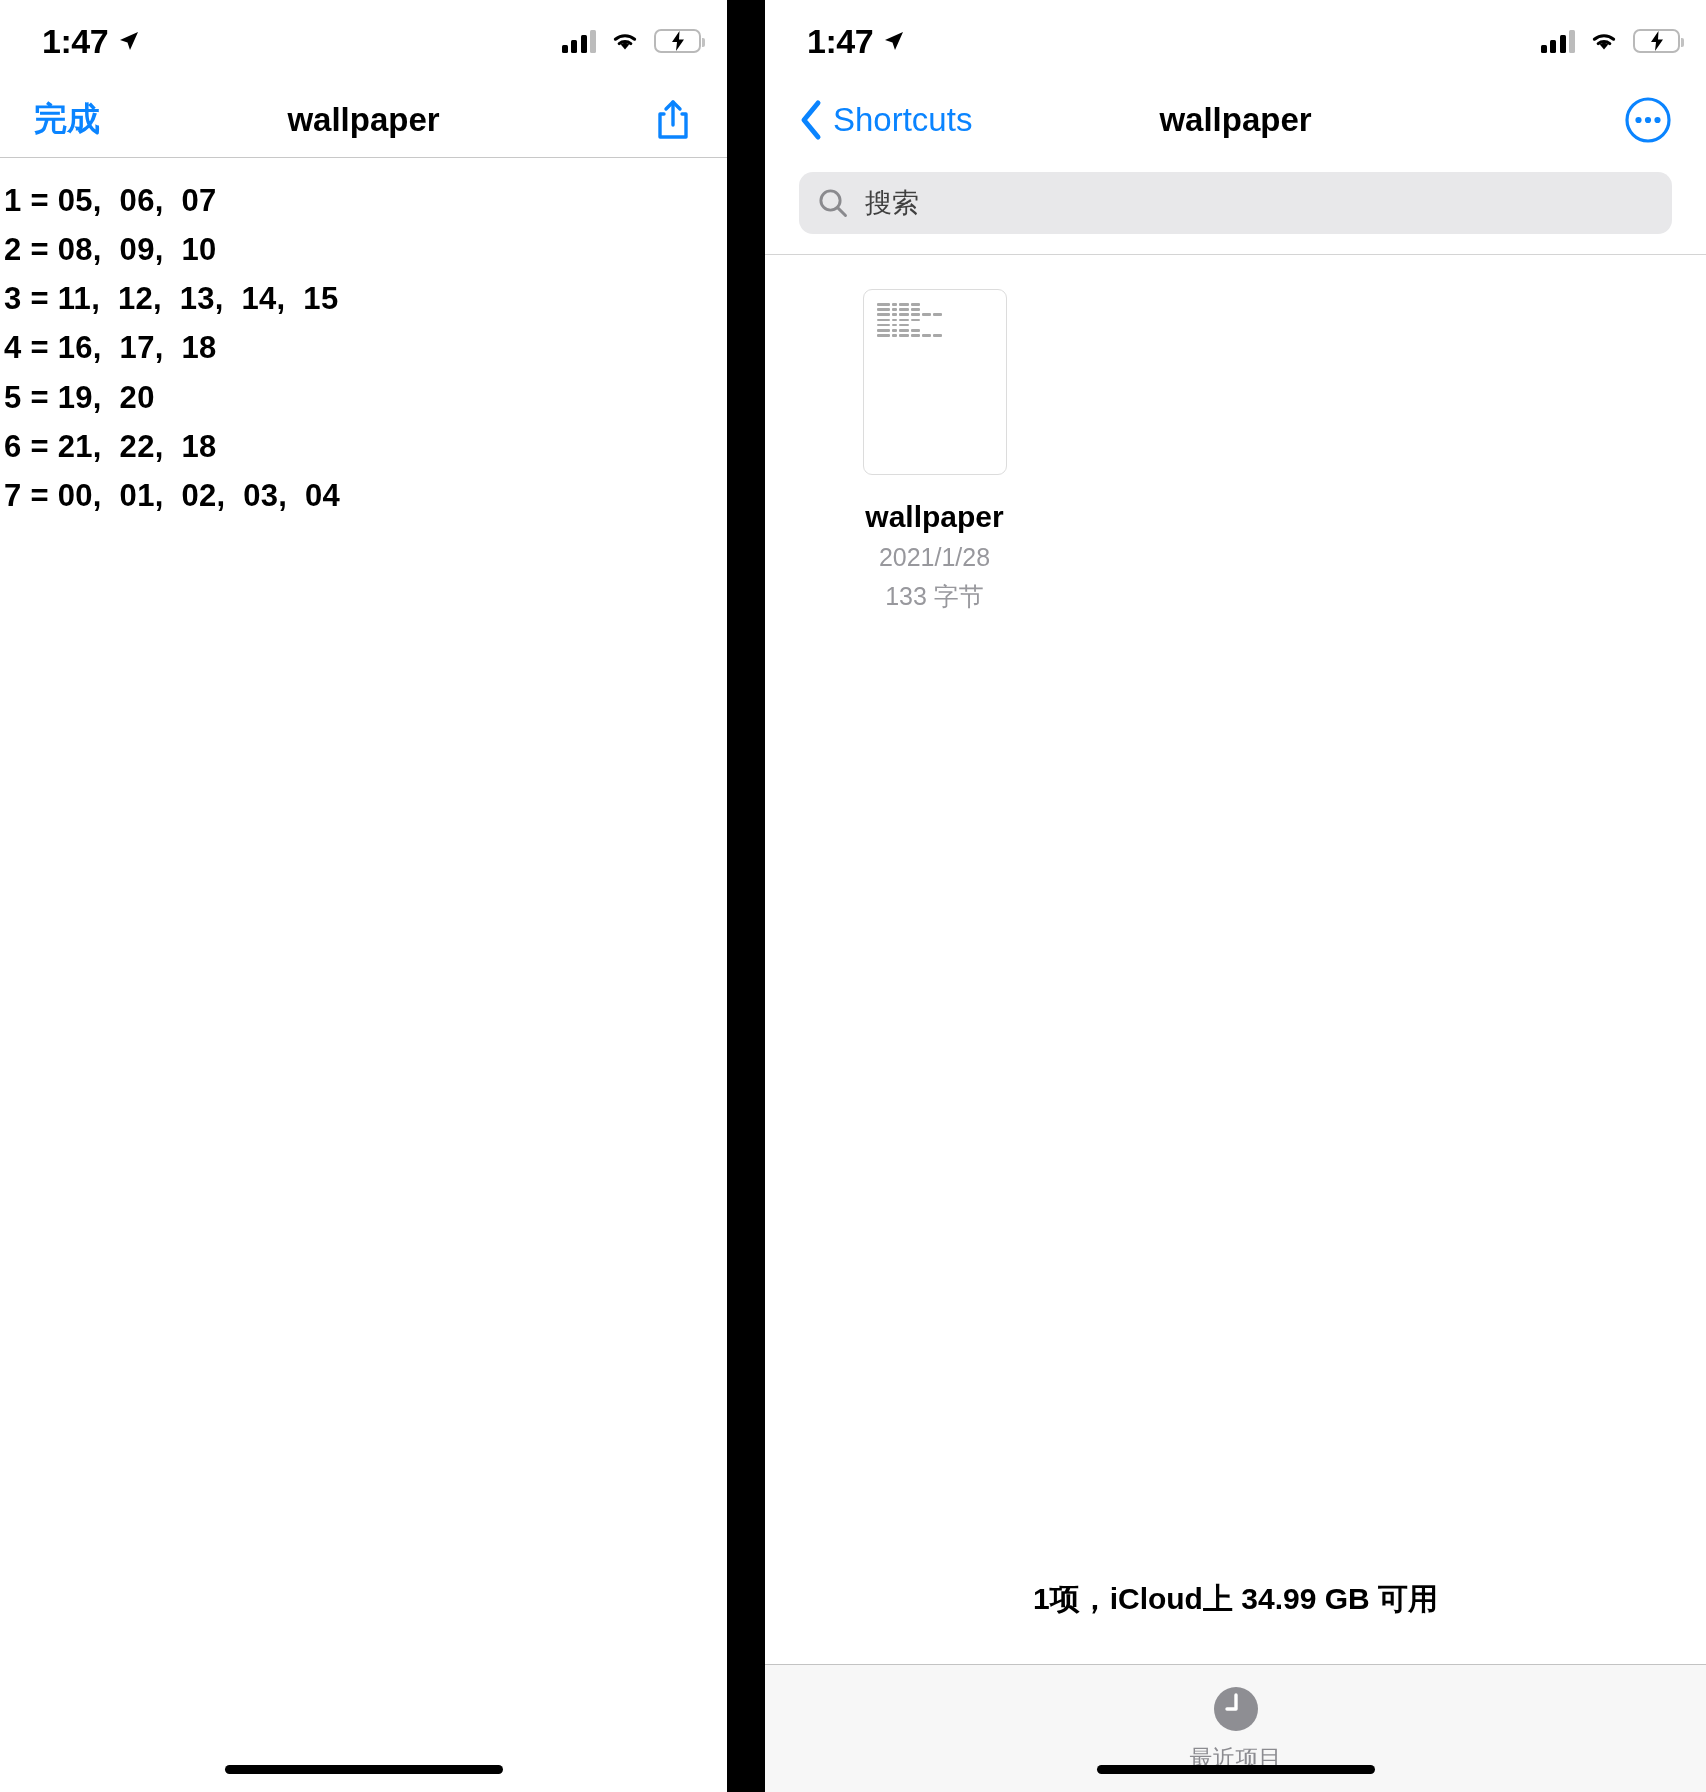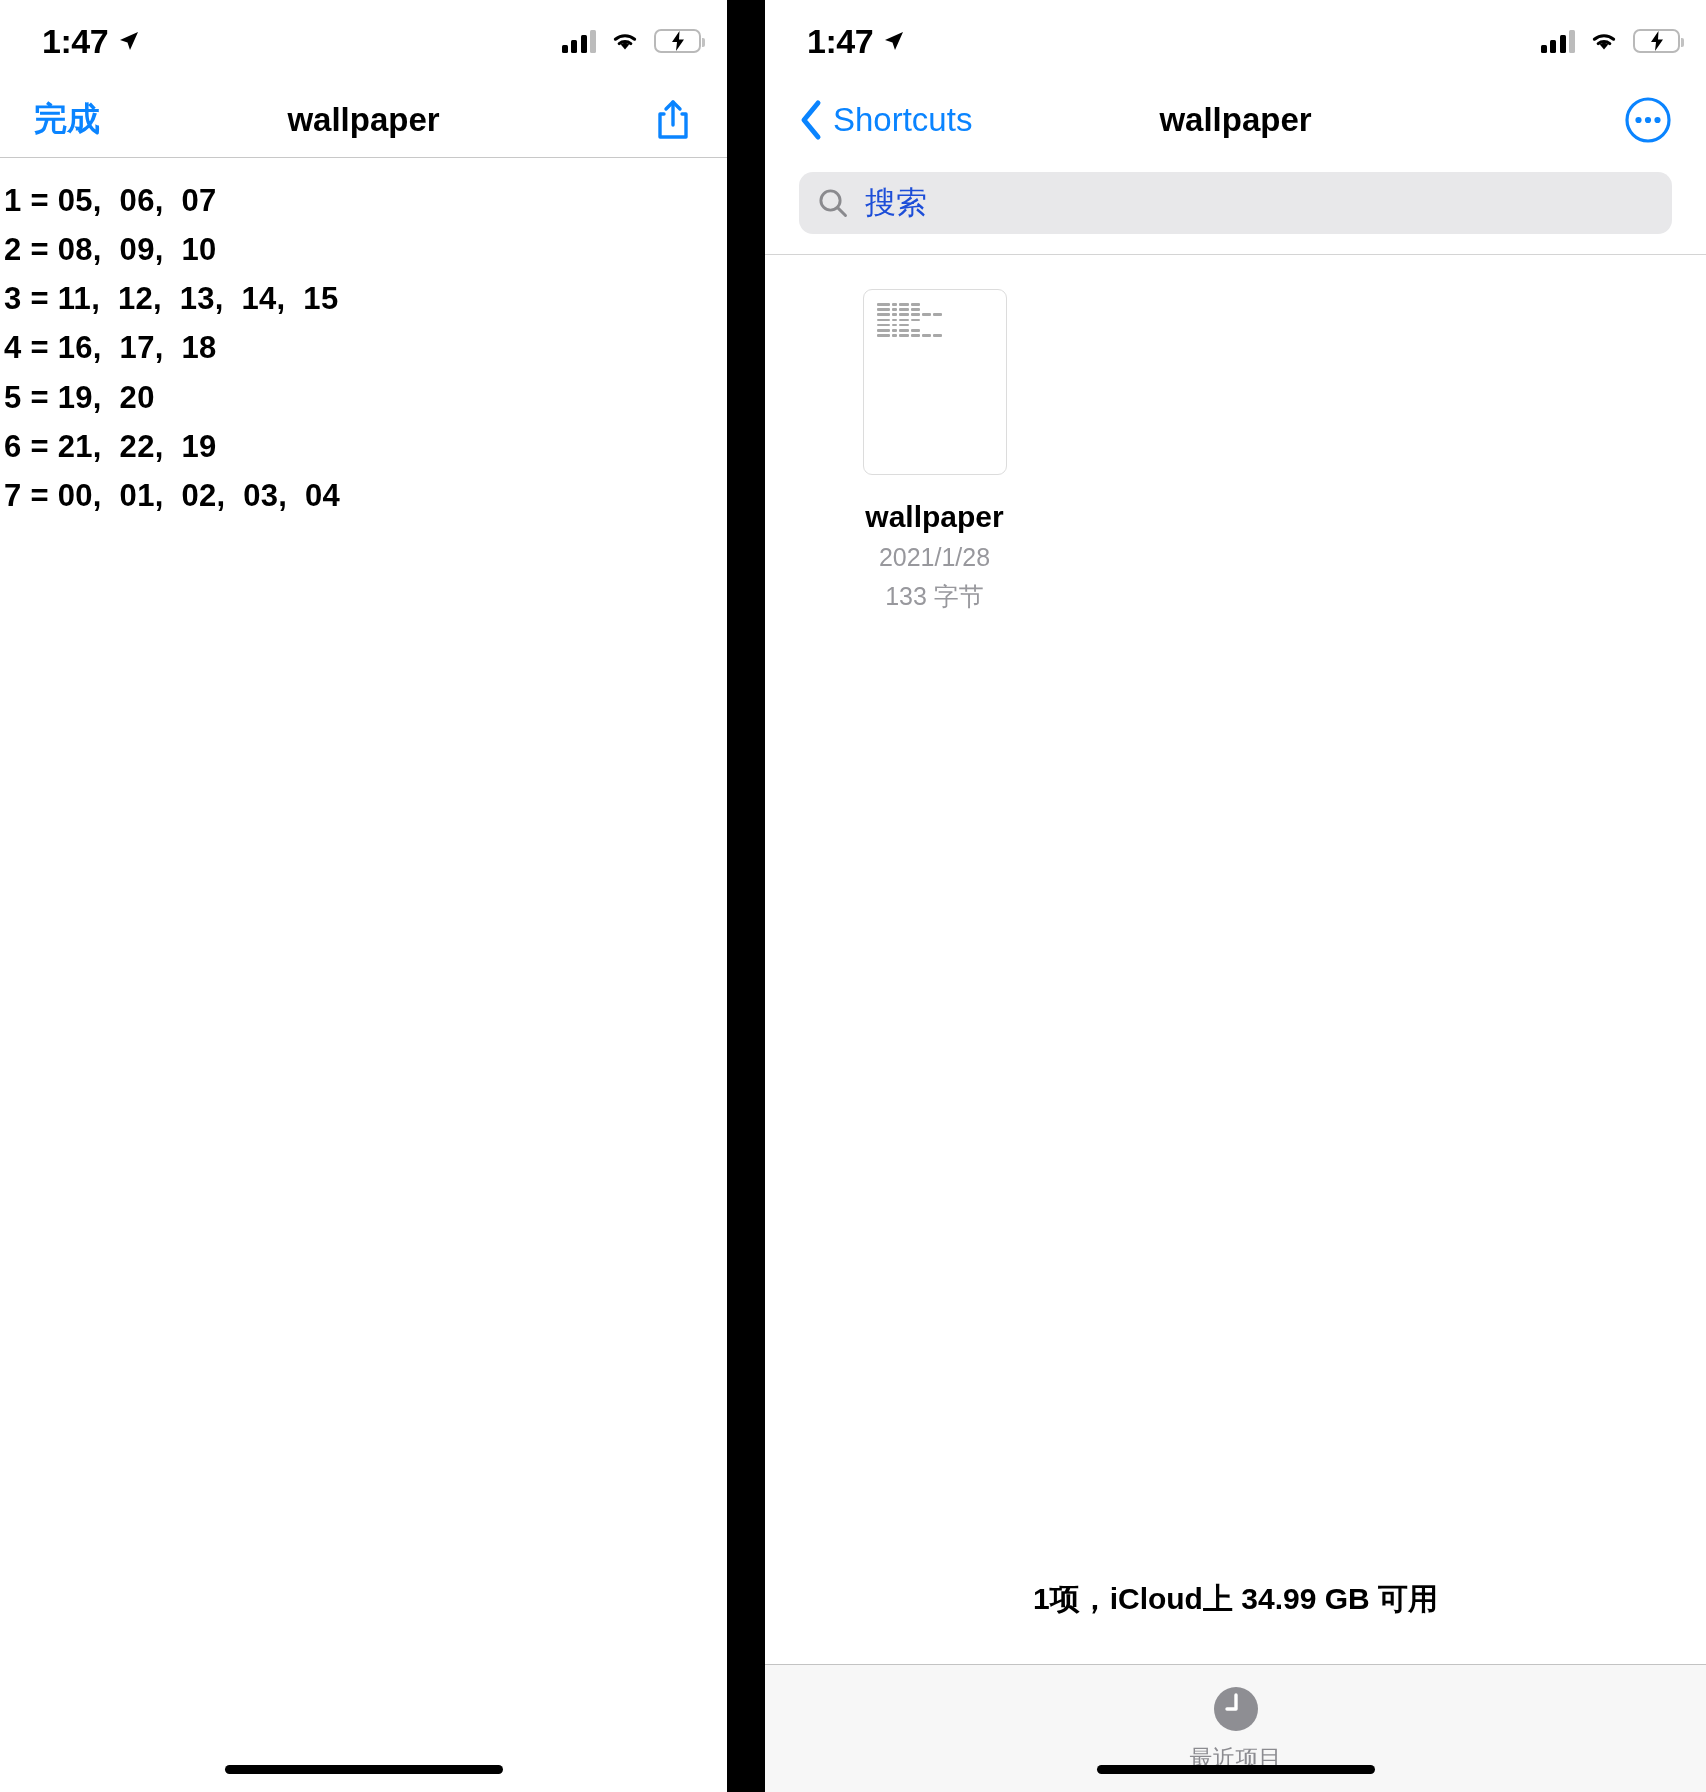--- a/index.html
+++ b/index.html
@@ -78,21 +78,21 @@
     line-height:1.585; white-space:pre; letter-spacing:0.3px;
   }
 
   
   .search-wrap { flex:none; padding:14px 34px 20px 34px; }
   .search-field {
     height:62px; background:#e8e8ea; border-radius:14px;
     display:flex; align-items:center; gap:16px; padding:0 18px;
     cursor:text;
   }
-  .search-ph { font-size:31px; color:#1d4ed8; }
+  .search-ph { font-size:27px; color:#404040; }
   .sep { height:1px; background:#d4d4d4; flex:none; }
 
   
   .grid {
     flex:1; padding:34px 0 0 0; display:flex; flex-wrap:wrap;
     align-content:flex-start; overflow:hidden;
   }
   .file-cell {
     width:235px; margin-left:52px;
     display:flex; flex-direction:column; align-items:center; cursor:pointer;
@@ -181,21 +181,21 @@
       <path d="M11 16 L7 16 L7 39 L33 39 L33 16 L29 16" stroke="#0a84ff" stroke-width="3.4" fill="none" stroke-linecap="round" stroke-linejoin="round"></path>
     </svg>
   </div>
 
   <div class="doc-body">
     <div class="doc-line">1 = 05,  06,  07</div>
     <div class="doc-line">2 = 08,  09,  10</div>
     <div class="doc-line">3 = 11,  12,  13,  14,  15</div>
     <div class="doc-line">4 = 16,  17,  18</div>
     <div class="doc-line">5 = 19,  20</div>
-    <div class="doc-line">6 = 21,  22,  19</div>
+    <div class="doc-line">6 = 21,  22,  18</div>
     <div class="doc-line">7 = 00,  01,  02,  03,  04</div>
   </div>
 
   <div class="home-ind home-left"></div>
 </div>
 
 <div class="gutter"></div>
 
 <div class="phone phone-right">
 

